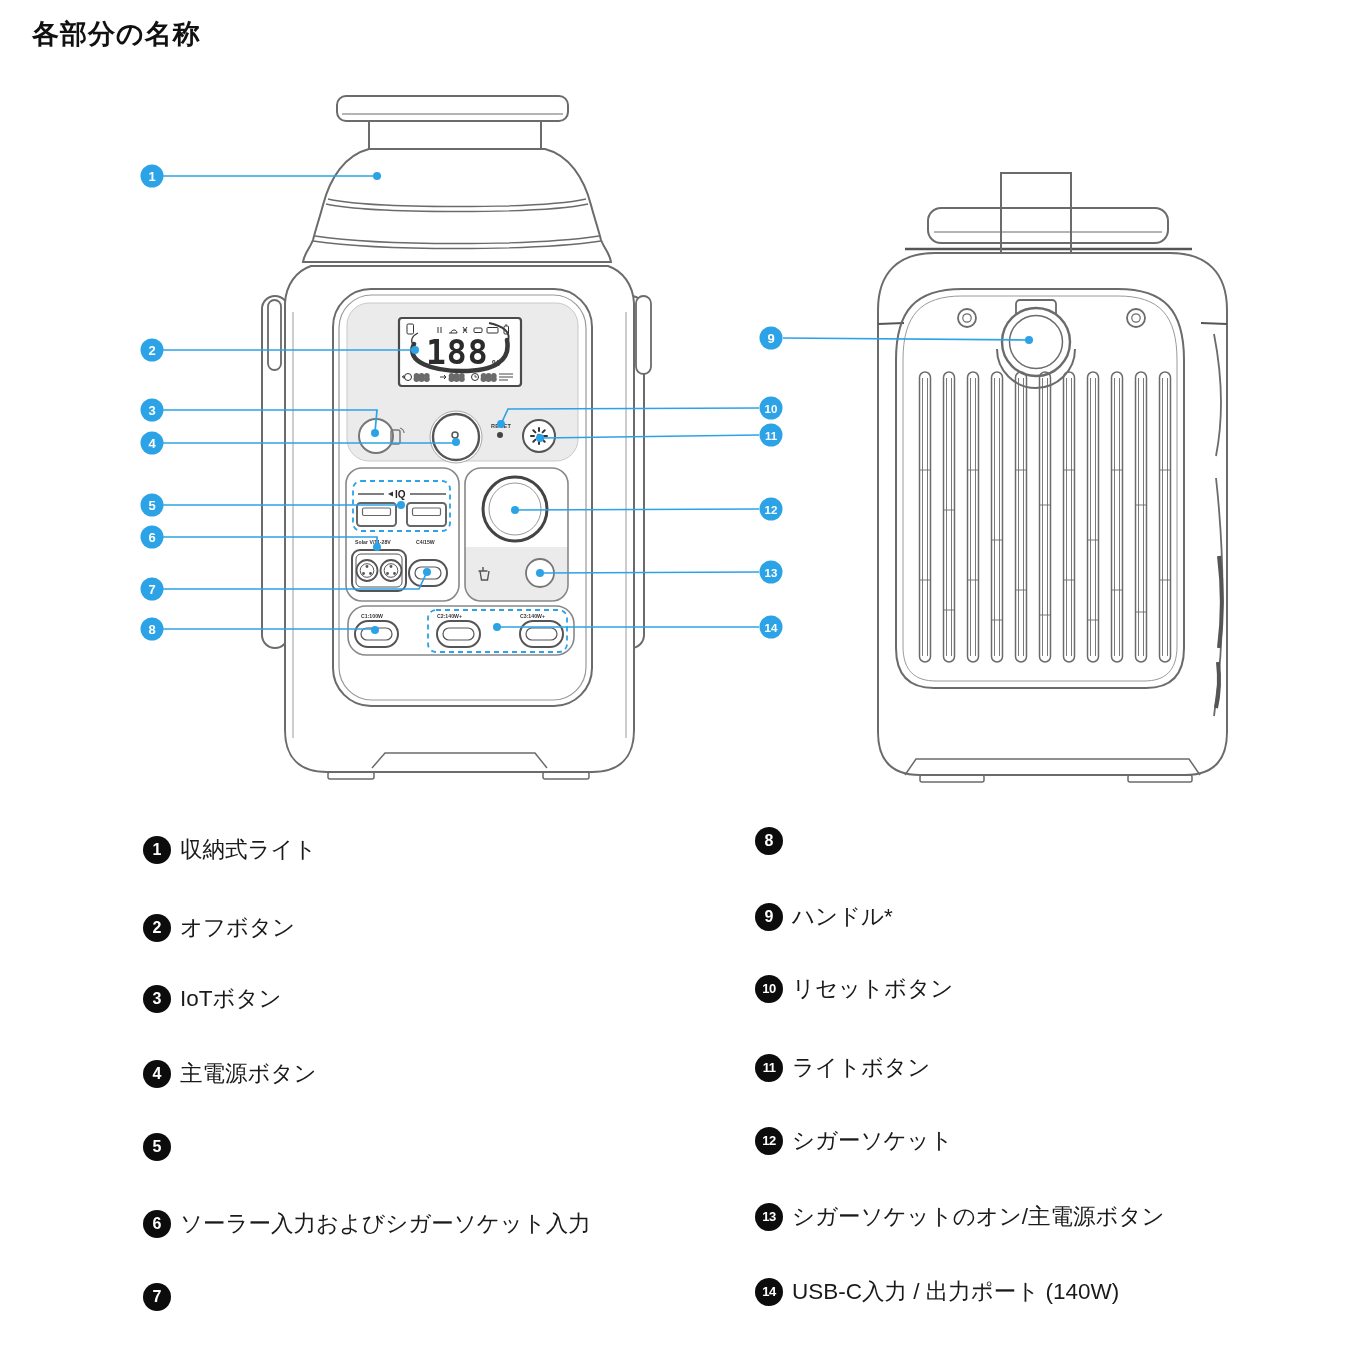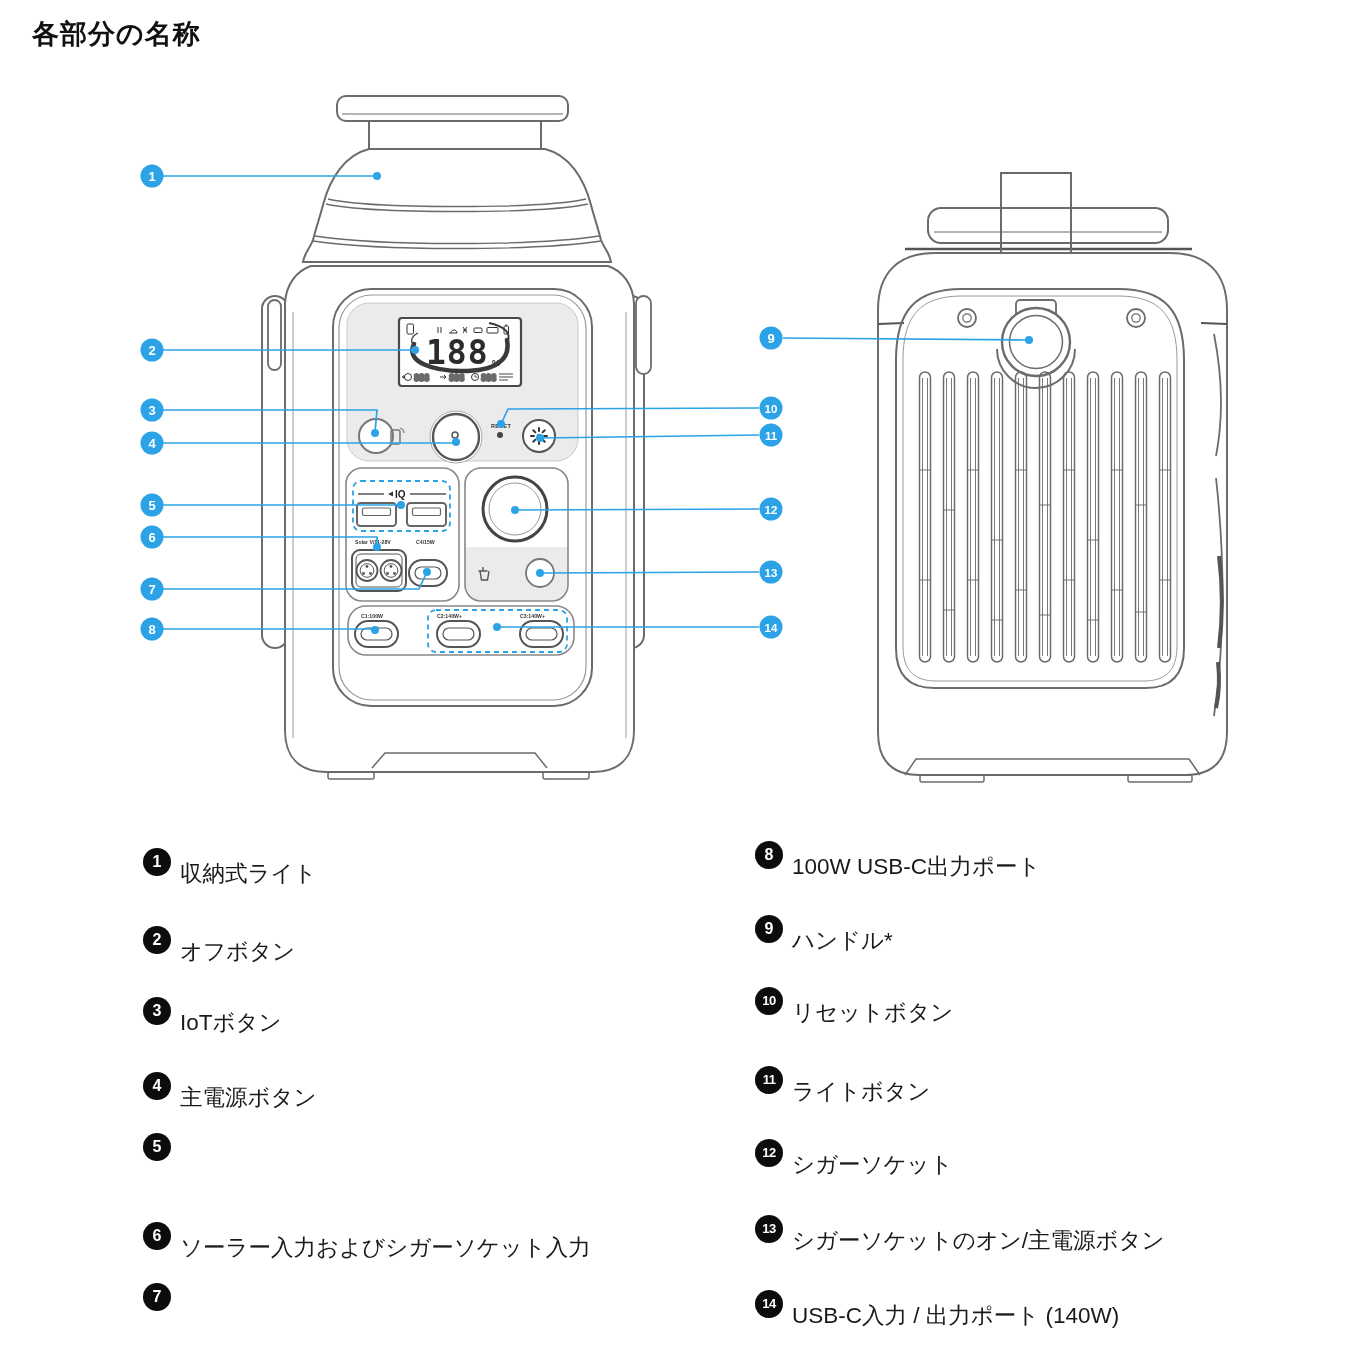--- a/index.html
+++ b/index.html
@@ -14,21 +14,21 @@
   }
   .diagram{position:absolute;left:0;top:0;}
   
   .legend-row{position:absolute;display:flex;align-items:center;gap:9px;}
   .badge{
     width:28px;height:28px;border-radius:50%;background:#0c0c0c;color:#fff;
     font-weight:bold;font-size:16px;display:flex;align-items:center;justify-content:center;
     flex:0 0 auto;
   }
   .badge.wide{font-size:13px;letter-spacing:-0.5px;}
-  .legend-label{font-size:22.5px;color:#1a1a1a;white-space:nowrap;margin-top:24px;}
+  .legend-label{font-size:22.5px;color:#1a1a1a;white-space:nowrap;}
   svg text{font-family:"Liberation Sans","DejaVu Sans",sans-serif;}
   .mono{font-family:"DejaVu Sans Mono","Liberation Mono",monospace;}
 </style>
 </head>
 <body>
 
 <div class="page-title">各部分の名称</div>
 
 <svg class="diagram" width="1361" height="800" viewBox="0 0 1361 800">
 
@@ -351,21 +351,20 @@
 <div class="legend-row" style="left:143px;top:1208px">
     <span class="badge">6</span>
     <span class="legend-label">ソーラー入力およびシガーソケット入力</span>
   </div>
 <div class="legend-row" style="left:143px;top:1283px">
     <span class="badge">7</span>
   </div>
 
 <div class="legend-row" style="left:755px;top:827px">
     <span class="badge">8</span>
-    <span class="legend-label">100W USB-C出力ポート</span>
   </div>
 <div class="legend-row" style="left:755px;top:901px">
     <span class="badge">9</span>
     <span class="legend-label">ハンドル*</span>
   </div>
 <div class="legend-row" style="left:755px;top:973px">
     <span class="badge wide">10</span>
     <span class="legend-label">リセットボタン</span>
   </div>
 <div class="legend-row" style="left:755px;top:1052px">

